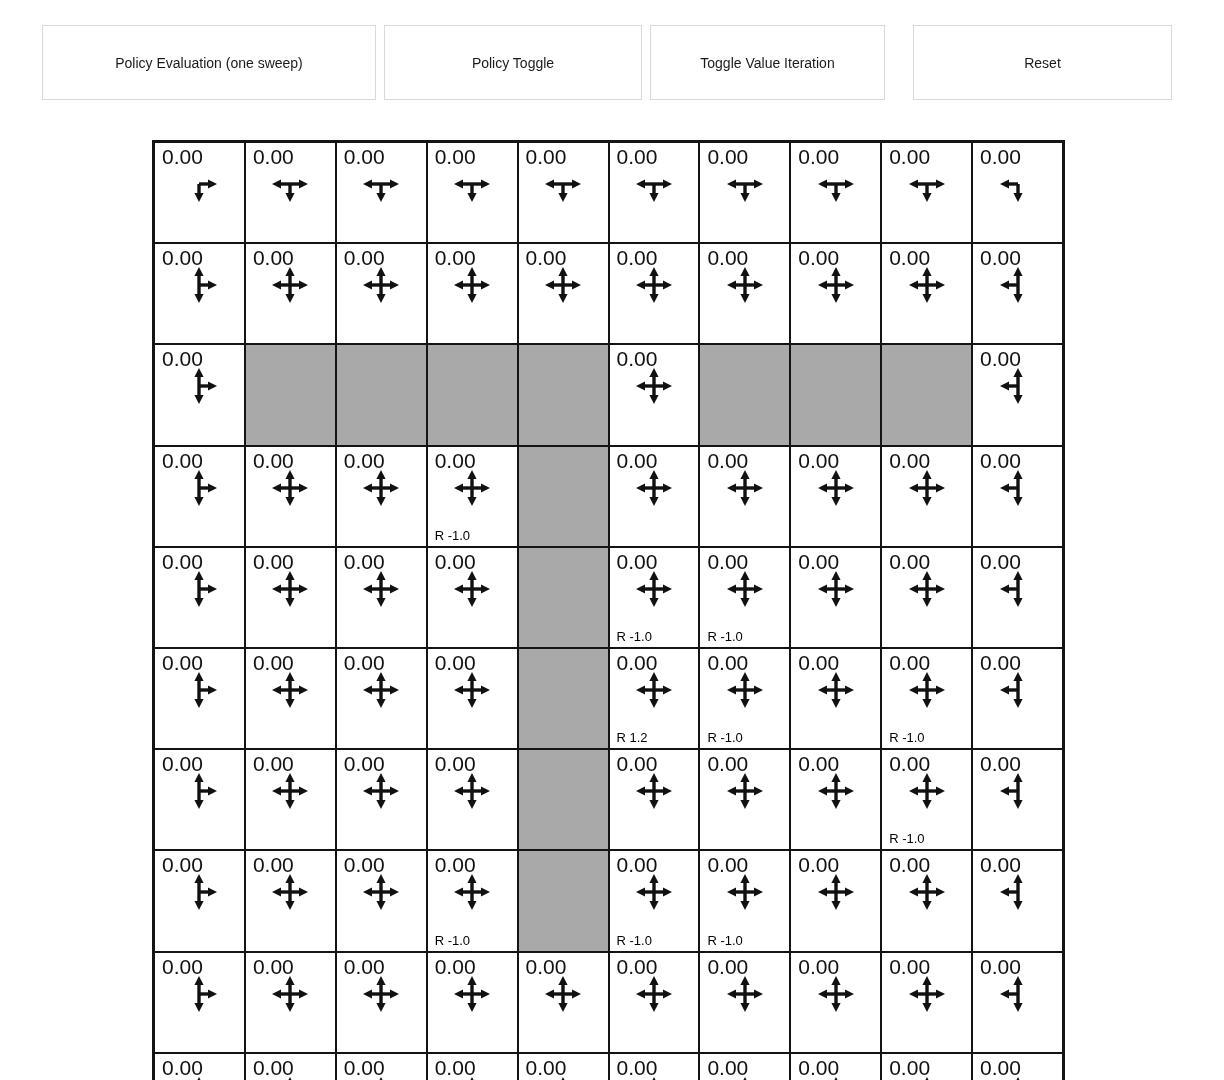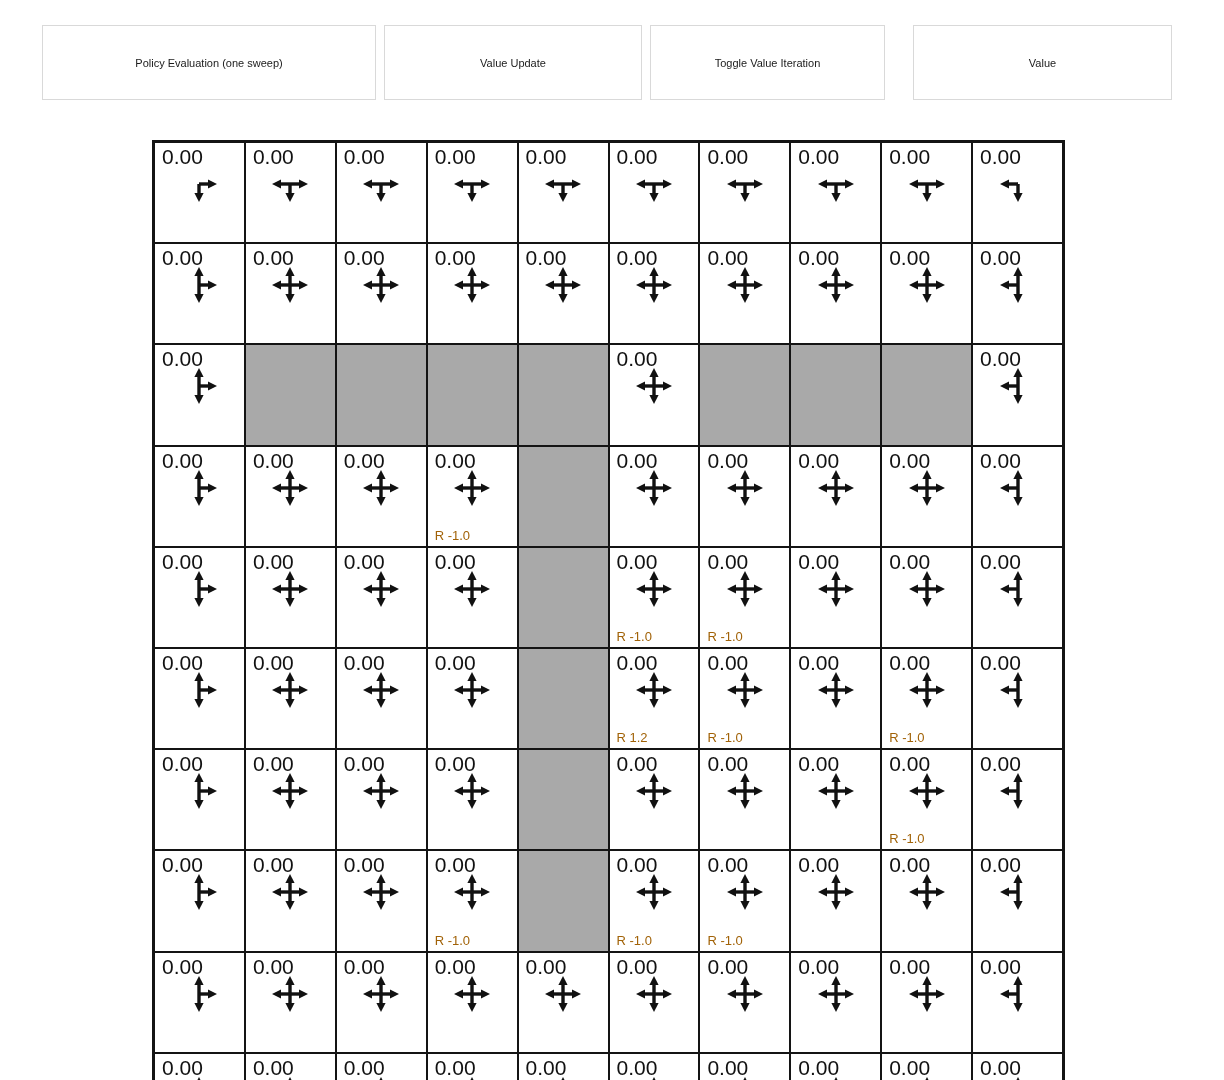--- a/index.html
+++ b/index.html
@@ -10,21 +10,21 @@
     font-family: "Liberation Sans", sans-serif;
     position: relative;
   }
   
   .btn {
     position: absolute;
     top: 25px; height: 75px;
     background: #ffffff;
     border: 1px solid #d9d9d9;
     color: #1a1a1a;
-    font-size: 11px;
+    font-size: 14px;
     font-family: "Liberation Sans", sans-serif;
     display: flex; align-items: center; justify-content: center;
     cursor: pointer;
     padding: 0;
   }
   #btn-0 { left: 42px;  width: 334px; }
   #btn-1 { left: 384px; width: 258px; }
   #btn-2 { left: 650px; width: 235px; }
   #btn-3 { left: 913px; width: 259px; }
 
@@ -56,31 +56,31 @@
   .cell svg.policy-arrows {
     position: absolute;
     top: 23px; left: 50%;
     transform: translateX(-50%);
     width: 36px; height: 36px;
   }
   .cell .reward {
     position: absolute;
     bottom: 3px; left: 7px;
     font-size: 13px;
-    color: #a16207;
+    color: #000000;
   }
 </style>
 </head>
 <body>
 
 <div>
   <button id="btn-0" class="btn">Policy Evaluation (one sweep)</button>
-  <button id="btn-1" class="btn">Value Update</button>
+  <button id="btn-1" class="btn">Policy Toggle</button>
   <button id="btn-2" class="btn">Toggle Value Iteration</button>
-  <button id="btn-3" class="btn">Value</button>
+  <button id="btn-3" class="btn">Reset</button>
 </div>
 
 <div id="grid">
     <div class="cell">
       <span class="value">0.00</span>
       <svg viewBox="0 0 36 36" class="policy-arrows">
         <line x1="18" y1="18" x2="18" y2="28" stroke="#111111" stroke-width="3.4"></line>
         <polygon points="18,36 13.4,27 22.6,27" fill="#111111"></polygon>
         <line x1="18" y1="18" x2="28" y2="18" stroke="#111111" stroke-width="3.4"></line>
         <polygon points="36,18 27,22.6 27,13.4" fill="#111111"></polygon>

